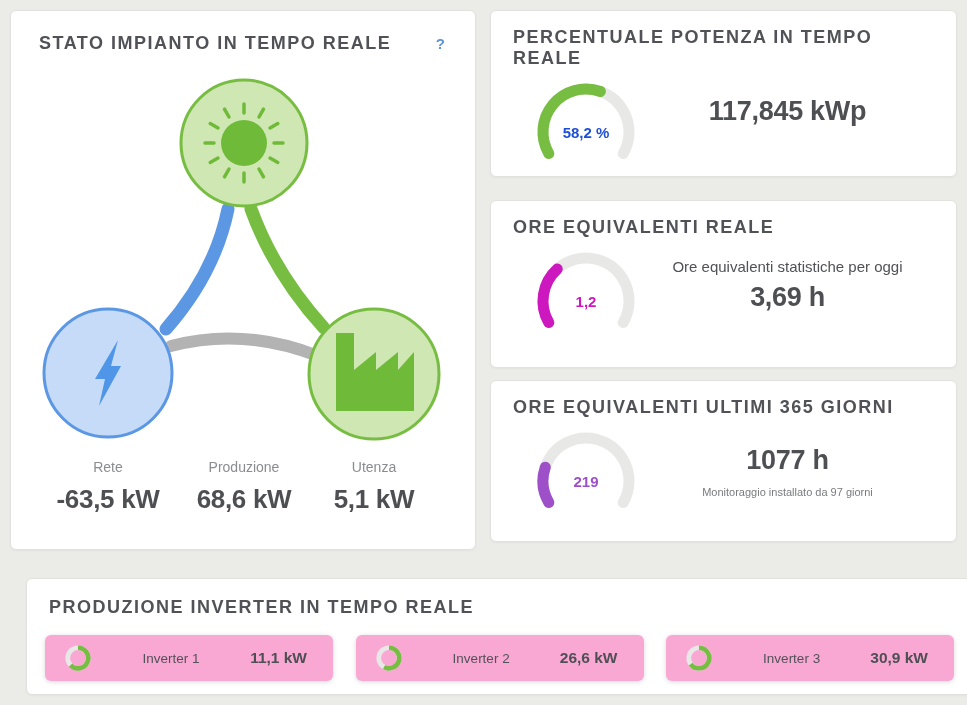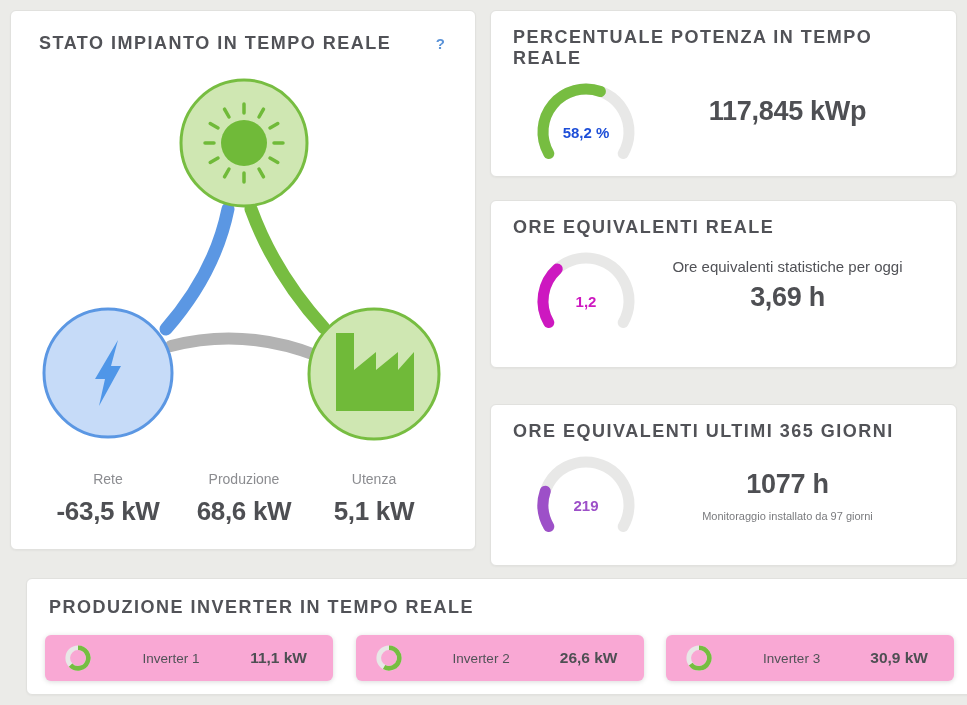--- a/index.html
+++ b/index.html
@@ -25,26 +25,26 @@
   .link{fill:none;stroke-linecap:round;}
   .link-blue{stroke:var(--blue);stroke-width:13;}
   .link-green{stroke:var(--green);stroke-width:13;}
   .link-gray{stroke:var(--gray-link);stroke-width:12;}
   .node-sun,.node-factory{fill:var(--green-fill);stroke:var(--green);stroke-width:3;}
   .node-grid{fill:var(--blue-fill);stroke:var(--blue);stroke-width:3;}
   .sun-core{fill:var(--green-dark);}
   .sun-ray{stroke:var(--green-dark);stroke-width:3.5;stroke-linecap:round;}
   .bolt{fill:var(--blue-icon);}
   .factory{fill:var(--green-dark);}
-  .stat{position:absolute;top:460px;width:160px;text-align:center;}
+  .stat{position:absolute;top:448px;width:160px;text-align:center;}
   .stat-label{font-size:14px;color:var(--muted);}
   .stat-value{margin-top:9px;font-size:26px;font-weight:bold;color:var(--value);letter-spacing:-0.3px;}
   
   .gauge-panel{left:490px;width:467px;padding:16px 22px 0 22px;}
-  .gp1{top:10px;height:167px;} .gp2{top:200px;height:168px;} .gp3{top:404px;height:162px;}
+  .gp1{top:10px;height:167px;} .gp2{top:200px;height:168px;} .gp3{top:380px;height:162px;}
   .gauge-row{display:flex;margin-top:8px;}
   .gauge{position:relative;width:110px;height:110px;flex:0 0 110px;margin-left:18px;}
   .gauge svg{position:absolute;inset:0;}
   .gauge-label{position:absolute;left:0;right:0;top:55px;transform:translateY(-50%);
                text-align:center;font-size:15px;font-weight:bold;}
   .gauge-track{fill:none;stroke:var(--track);stroke-width:11;stroke-linecap:round;}
   .gauge-arc{fill:none;stroke-width:11;stroke-linecap:round;}
   .gauge-text{flex:1;text-align:center;padding:12px 6px 0 6px;}
   .gauge-caption{font-size:15px;color:var(--title);}
   .gauge-big{margin-top:7px;font-size:27px;font-weight:bold;color:var(--value);letter-spacing:-0.3px;}

